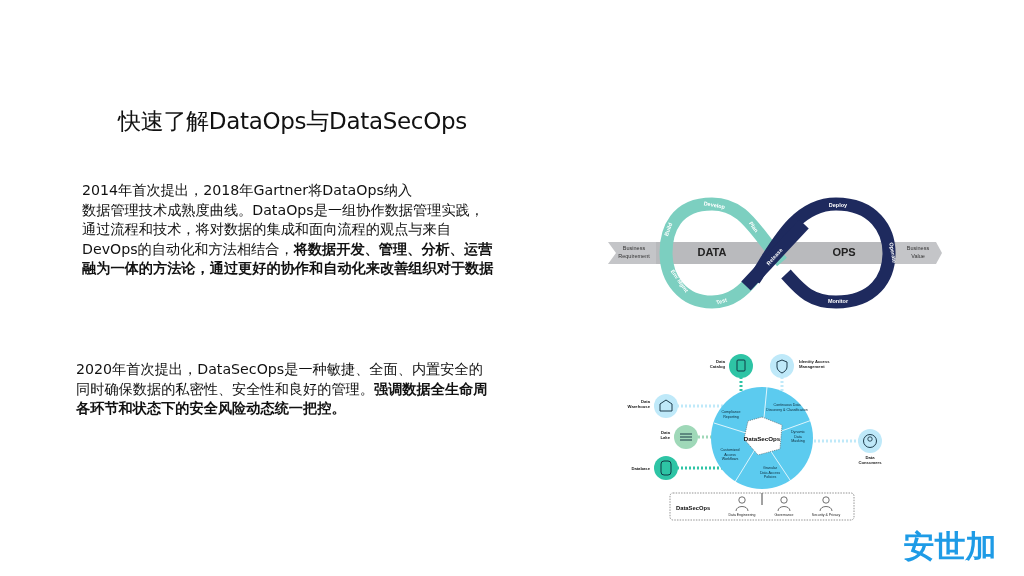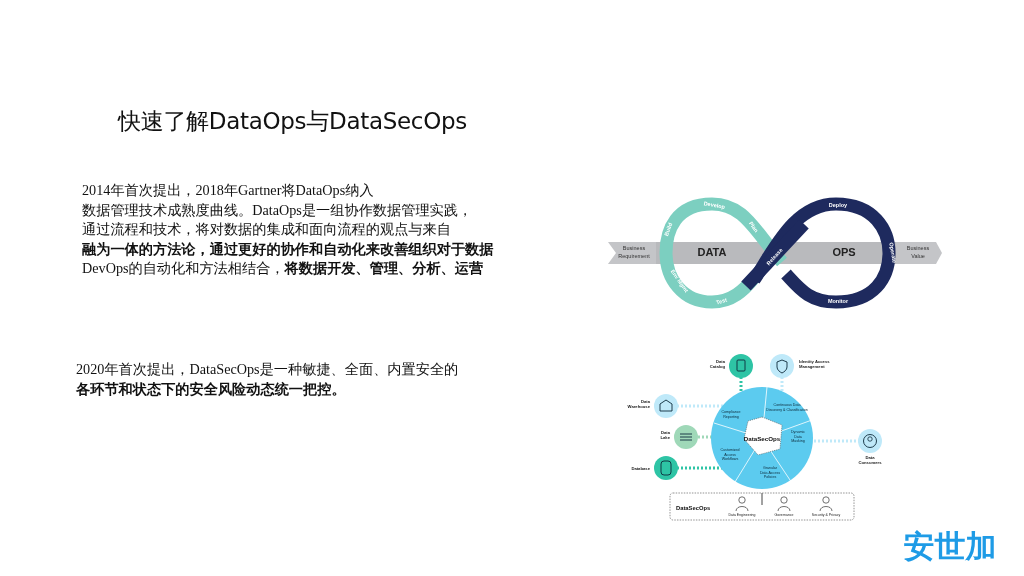--- a/index.html
+++ b/index.html
@@ -8,45 +8,46 @@
     font-family: "DejaVu Sans", "Liberation Sans", sans-serif; color: #111;
   }
   .title {
     position: absolute; left: 86px; top: 106px; font-size: 23px; color: #111; white-space: nowrap;
     letter-spacing: -0.3px;
     margin-left: 32px;
   }
   .para {
     position: absolute; font-size: 14.2px; line-height: 19.6px; color: #111;
   }
-  .para p { margin: 0; white-space: nowrap; font-family: Liberation Serif, serif; }
+  .para p { margin: 0; white-space: nowrap; }
   .para b { font-weight: bold; }
   #para1 { left: 82px; top: 181px; width: 510px; }
   #para2 { left: 76px; top: 360px; width: 512px; }
   .fig { position: absolute; }
   #fig-dataops { left: 604px; top: 190px; width: 338px; height: 125px; }
   #fig-datasecops { left: 600px; top: 345px; width: 312px; height: 185px; }
   #logo { position: absolute; left: 891px; top: 526px; width: 118px; height: 38px; text-align: right; }
   svg text { font-family: "Liberation Sans", "DejaVu Sans", sans-serif; }
 </style>
 </head>
 <body>
 
 <div class="title">快速了解DataOps与DataSecOps</div>
 
 <div class="para" id="para1">
   <p><span>2014年首次提出，2018年Gartner将DataOps纳入</span><b></b></p>
   <p><span>数据管理技术成熟度曲线。DataOps是一组协作数据管理实践，</span><b></b></p>
   <p><span>通过流程和技术，将对数据的集成和面向流程的观点与来自</span><b></b></p>
+  <p><span>DevOps的自动化和方法相结合，</span><b>将数据开发、管理、分析、运营</b></p>
   <p><span></span><b>融为一体的方法论，通过更好的协作和自动化来改善组织对于数据</b></p>
-  <p><span>DevOps的自动化和方法相结合，</span><b>将数据开发、管理、分析、运营</b></p>
 </div>
 
 <div class="para" id="para2">
   <p><span>2020年首次提出，DataSecOps是一种敏捷、全面、内置安全的</span><b></b></p>
+  <p><span>同时确保数据的私密性、安全性和良好的管理。</span><b>强调数据全生命周</b></p>
   <p><span></span><b>各环节和状态下的安全风险动态统一把控。</b></p>
 </div>
 
 <div class="fig" id="fig-dataops">
   <svg width="338" height="125" viewBox="0 0 338 125">
 
     <polygon points="4,52 52,52 52,74 4,74 12,63" fill="#c4c5c8"></polygon>
     <rect x="52" y="52" width="240" height="22" fill="#b9babd"></rect>
     <polygon points="292,52 332,52 338,63 332,74 292,74" fill="#c4c5c8"></polygon>
     <text x="30" y="60" font-size="5.5" text-anchor="middle" fill="#333"><tspan>Business</tspan></text>

